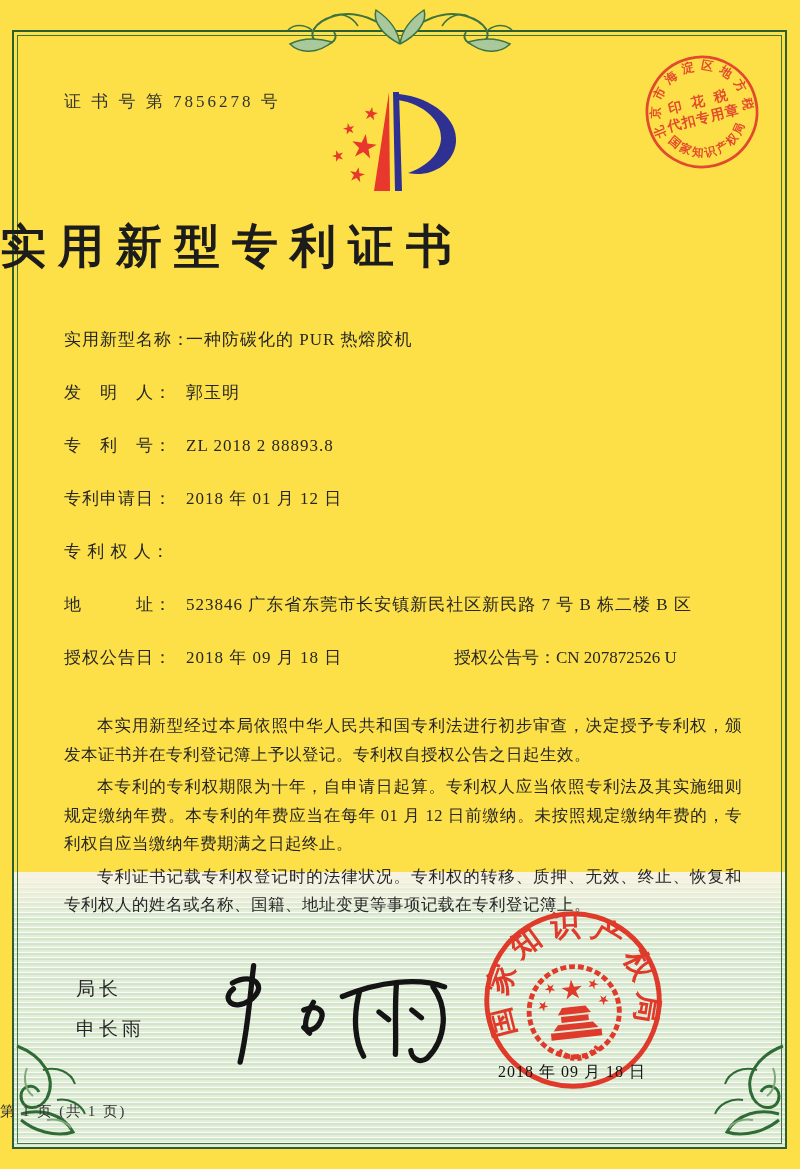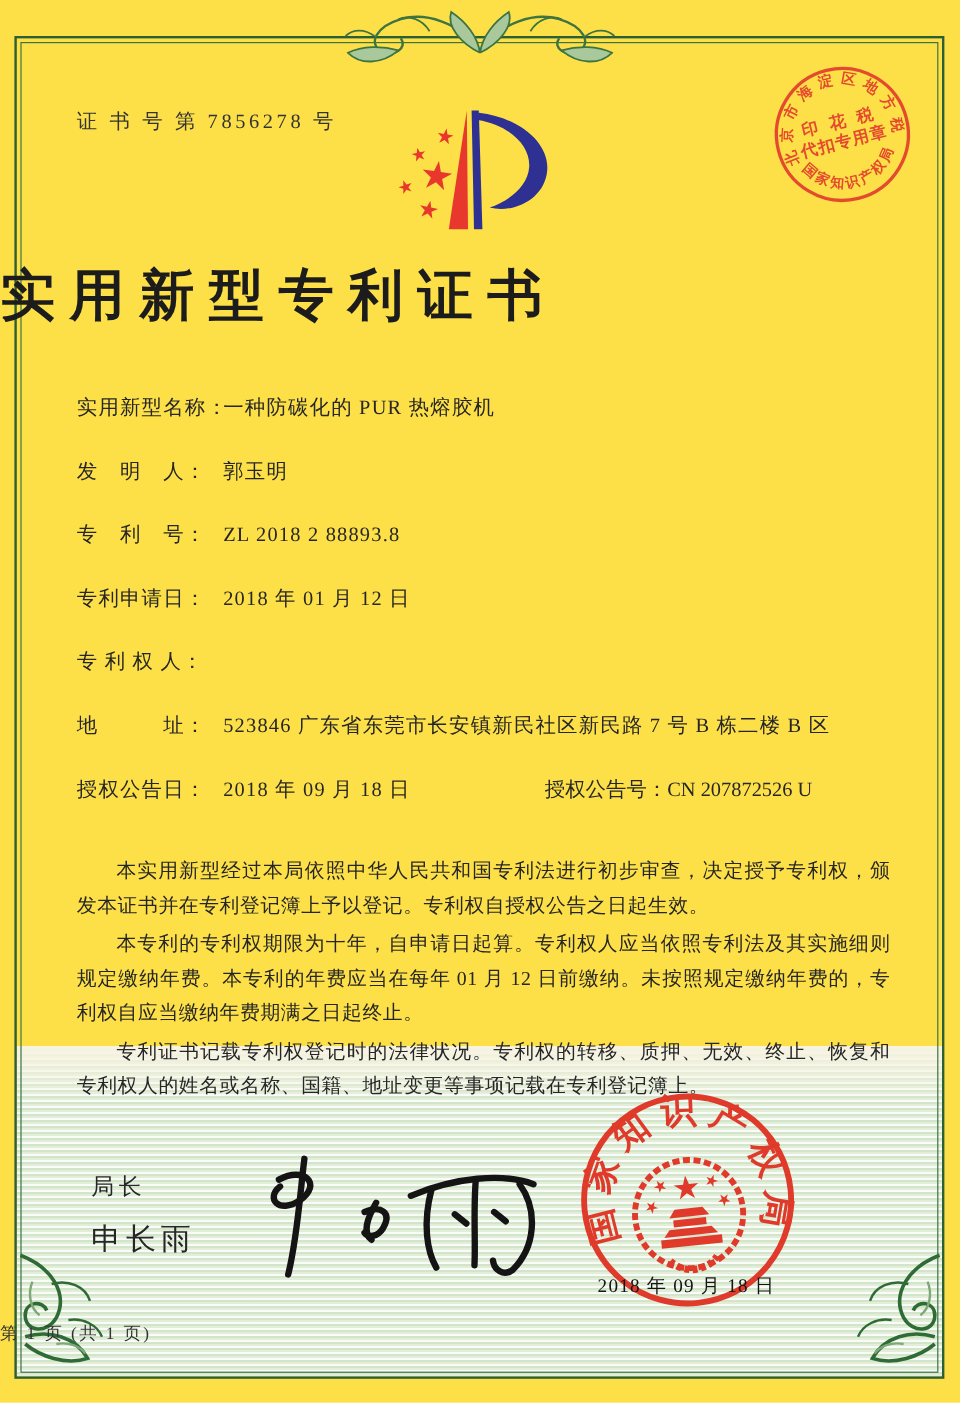--- a/index.html
+++ b/index.html
@@ -46,21 +46,21 @@
   .flabel{ width:122px; flex:0 0 122px; white-space:pre; letter-spacing:1px; }
   .fvalue{ flex:1; letter-spacing:1px; }
   .grant-row{ position:relative; }
   .grant-right{ position:absolute; left:390px; top:0; white-space:nowrap; }
 
   .paras{ position:absolute; left:64px; top:712px; width:678px;
     font-size:16.5px; line-height:28.5px; text-align:justify; letter-spacing:.5px;}
   .paras p{ margin:0 0 4px 0; text-indent:2em; }
 
   .sig-title{ position:absolute; left:76px; top:976px; font-size:19px; letter-spacing:4px; }
-  .sig-name{ position:absolute; left:76px; top:1016px; font-size:25px; letter-spacing:4px; }
+  .sig-name{ position:absolute; left:76px; top:1016px; font-size:19px; letter-spacing:4px; }
   .sig-script{ position:absolute; left:190px; top:948px; }
 
   .seal{ position:absolute; left:475px; top:902px; }
   .seal-date{ position:absolute; left:474px; top:1062px; width:196px; text-align:center;
     font-size:16px; letter-spacing:1px; color:#141414; z-index:5;}
 
   .footer{ position:absolute; left:0; right:86px; top:1102px; 
     font-size:14.5px; letter-spacing:2px; color:#333; }
 </style>
 </head>

